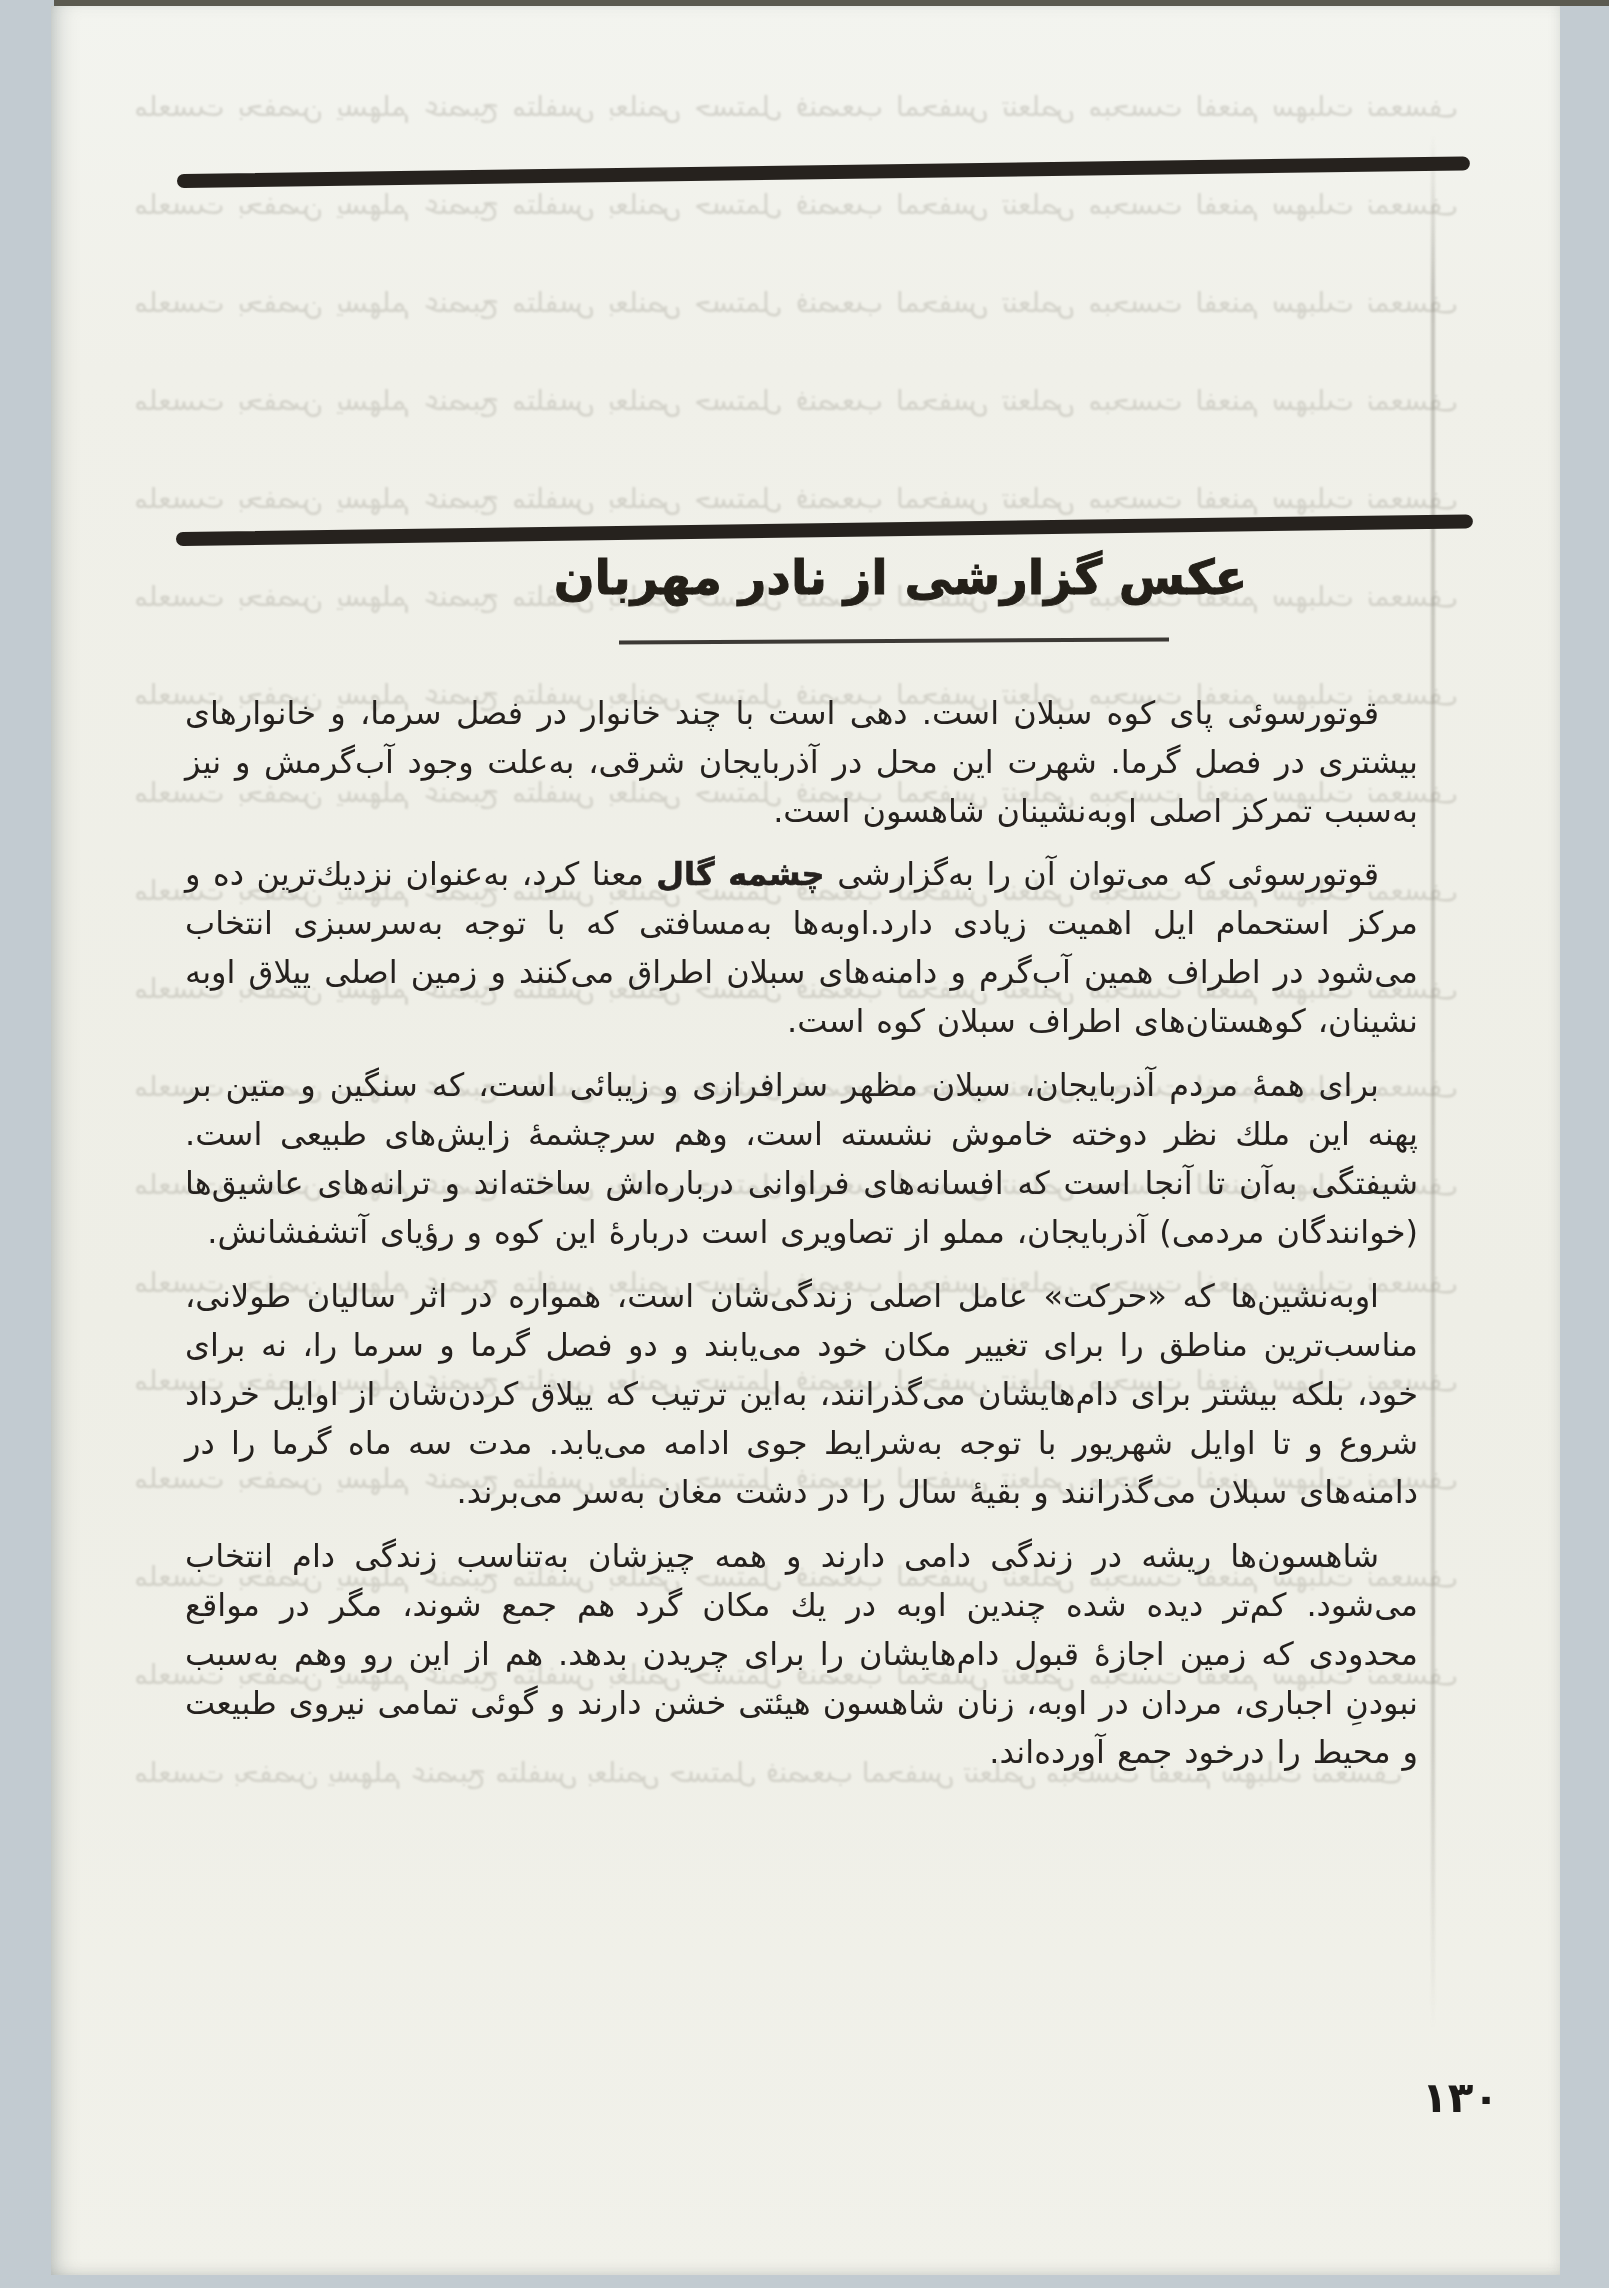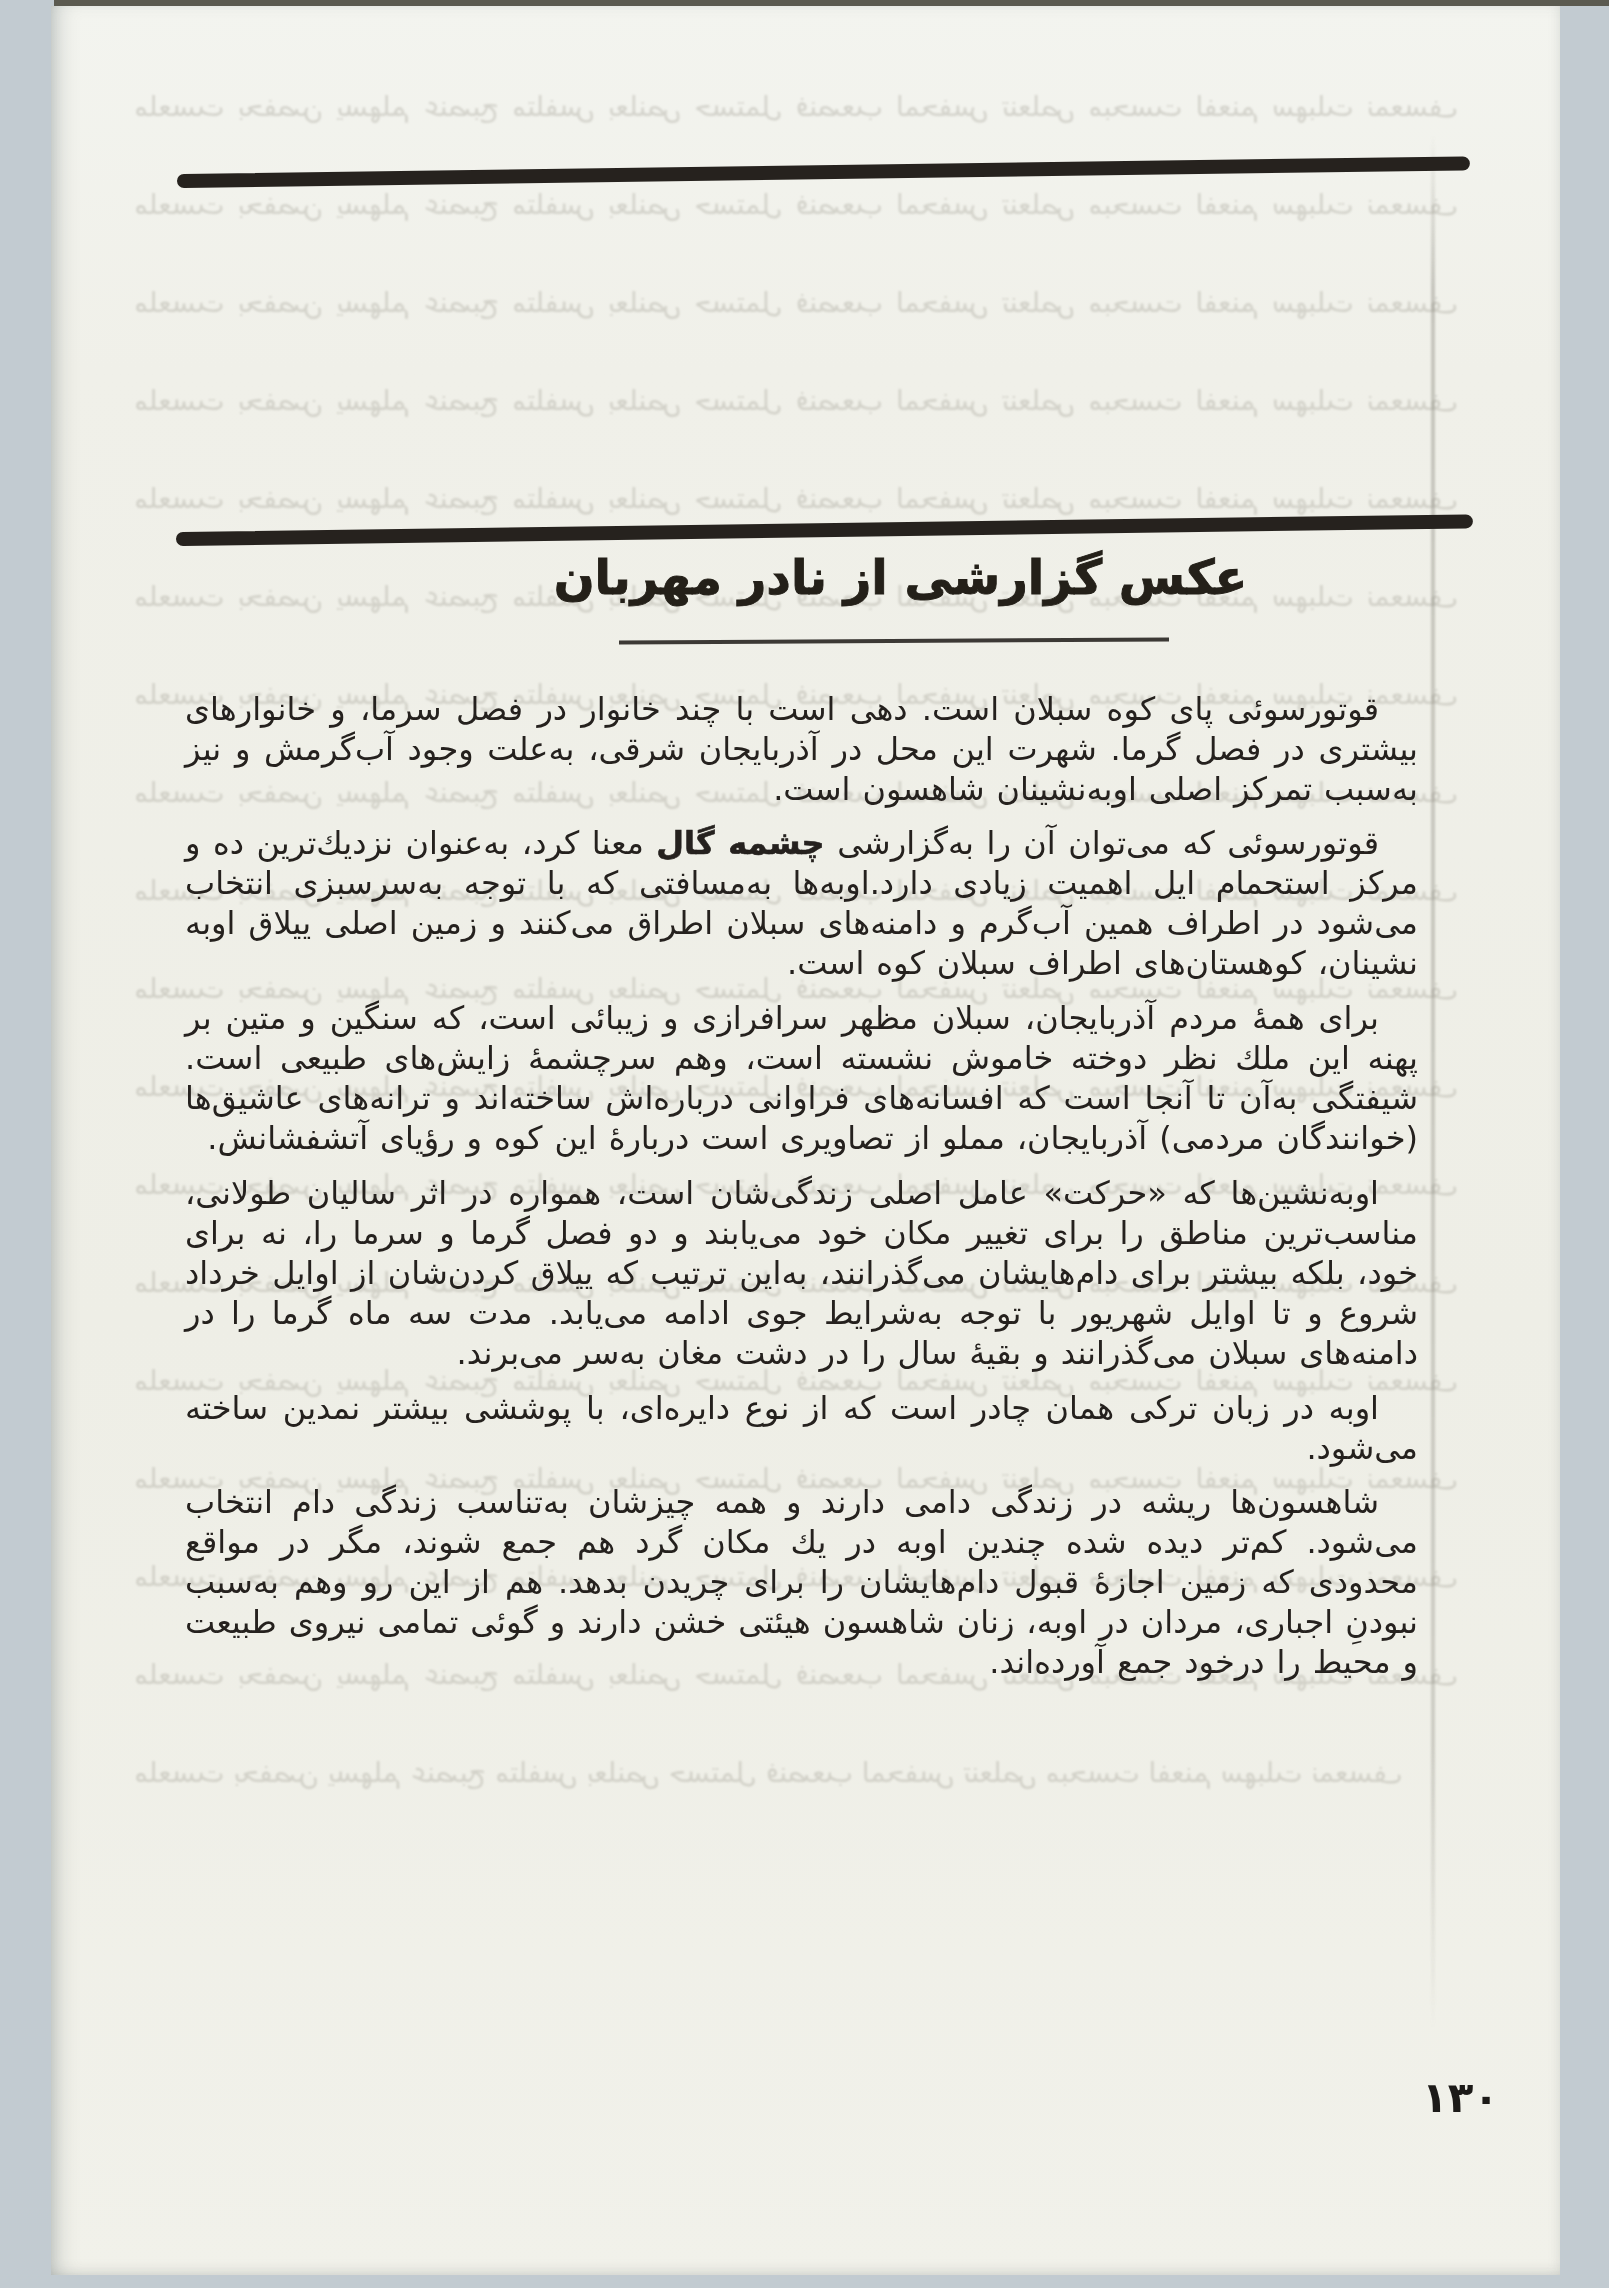--- a/index.html
+++ b/index.html
@@ -53,21 +53,21 @@
     font-size:48px;font-weight:bold;color:#242019;
     -webkit-text-stroke:0.9px #242019;
   }
   .byline-rule{
     position:absolute;left:568px;top:633px;width:550px;height:3.7px;
     background:#3c3935;transform:rotate(-0.3deg);
   }
   .body-col{
     position:absolute;left:134px;top:683px;width:1233px;
     direction:rtl;text-align:justify;
-    font-size:32px;line-height:40px;color:#25211e;
+    font-size:32px;line-height:49px;color:#25211e;
     word-spacing:1.8px;
   }
   .body-col p{margin:0 0 14.8px 0;text-indent:39px;}
   .body-col b{font-weight:bold;-webkit-text-stroke:0.6px #25211e;}
   .page-number{
     position:absolute;left:1345px;top:2067px;width:129px;
     text-align:center;font-size:42px;font-weight:bold;color:#1c1a18;
   }
 </style>
 </head>
@@ -89,20 +89,19 @@
 
     <div class="byline">عكس گزارشی از نادر مهربان</div>
 
     <div class="byline-rule"></div>
 
     <div class="body-col">
       <p>قوتورسوئی پای کوه سبلان است. دهی است با چند خانوار در فصل سرما، و خانوارهای بیشتری در فصل گرما. شهرت این محل در آذربایجان شرقی، به‌علت وجود آب‌گرمش و نیز به‌سبب تمرکز اصلی اوبه‌نشینان شاهسون است.</p>
       <p><span>قوتورسوئی که می‌توان آن را به‌گزارشی </span><b>چشمه گال</b><span> معنا کرد، به‌عنوان نزدیك‌ترین ده و مرکز استحمام ایل اهمیت زیادی دارد.اوبه‌ها به‌مسافتی که با توجه به‌سرسبزی انتخاب می‌شود در اطراف همین آب‌گرم و دامنه‌های سبلان اطراق می‌کنند و زمین اصلی ییلاق اوبه نشینان، کوهستان‌های اطراف سبلان کوه است.</span></p>
       <p>برای همهٔ مردم آذربایجان، سبلان مظهر سرافرازی و زیبائی است، که سنگین و متین بر پهنه این ملك نظر دوخته خاموش نشسته است، وهم سرچشمهٔ زایش‌های طبیعی است. شیفتگی به‌آن تا آنجا است که افسانه‌های فراوانی درباره‌اش ساخته‌اند و ترانه‌های عاشیق‌ها (خوانندگان مردمی) آذربایجان، مملو از تصاویری است دربارهٔ این کوه و رؤیای آتشفشانش.</p>
       <p>اوبه‌نشین‌ها که «حرکت» عامل اصلی زندگی‌شان است، همواره در اثر سالیان طولانی، مناسب‌ترین مناطق را برای تغییر مکان خود می‌یابند و دو فصل گرما و سرما را، نه برای خود، بلکه بیشتر برای دام‌هایشان می‌گذرانند، به‌این ترتیب که ییلاق کردن‌شان از اوایل خرداد شروع و تا اوایل شهریور با توجه به‌شرایط جوی ادامه می‌یابد. مدت سه ماه گرما را در دامنه‌های سبلان می‌گذرانند و بقیهٔ سال را در دشت مغان به‌سر می‌برند.</p>
-      <p>اوبه در زبان ترکی همان چادر است که از نوع دایره‌ای، با پوششی بیشتر نمدین ساخته می‌شود.</p>
       <p>شاهسون‌ها ریشه در زندگی دامی دارند و همه چیزشان به‌تناسب زندگی دام انتخاب می‌شود. کم‌تر دیده شده چندین اوبه در یك مکان گرد هم جمع شوند، مگر در مواقع محدودی که زمین اجازهٔ قبول دام‌هایشان را برای چریدن بدهد. هم از این رو وهم به‌سبب نبودنِ اجباری، مردان در اوبه، زنان شاهسون هیئتی خشن دارند و گوئی تمامی نیروی طبیعت و محیط را درخود جمع آورده‌اند.</p>
     </div>
 
     <div class="page-number">۱۳۰</div>
   </div>
 </div>
 
 
 </body></html>

